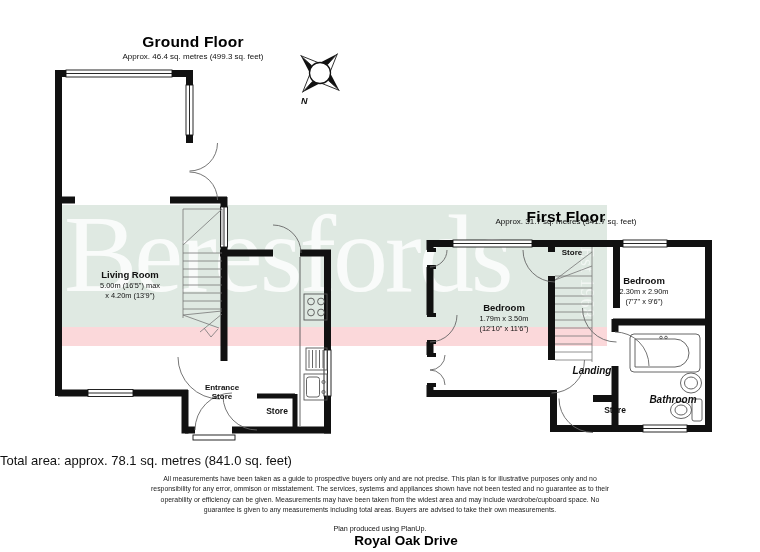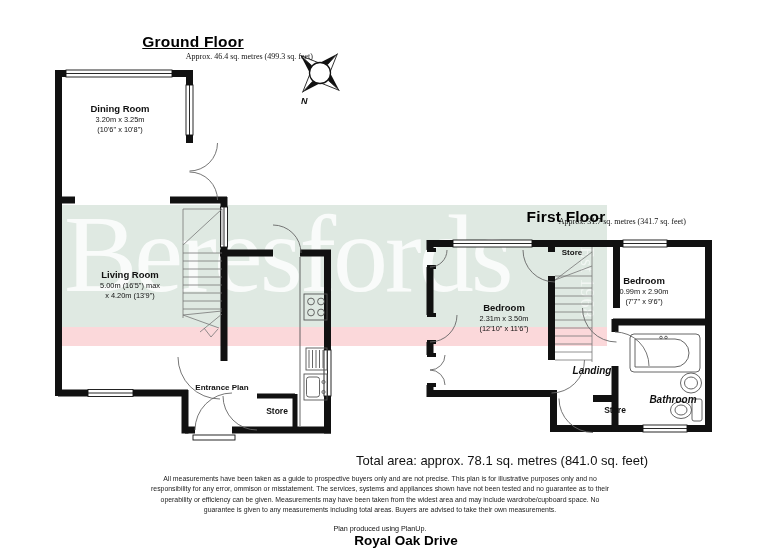--- a/index.html
+++ b/index.html
@@ -9,46 +9,46 @@
   .wm-band{position:absolute;z-index:1;}
   .wm-brand{position:absolute;z-index:1;font-family:"Liberation Serif",serif;
             font-size:110px;line-height:1;letter-spacing:-3px;color:rgba(255,255,255,0.82);
             white-space:nowrap;}
   .wm-est{position:absolute;z-index:1;font-family:"Liberation Serif",serif;font-size:18px;
           color:rgba(255,255,255,0.6);writing-mode:vertical-rl;letter-spacing:1px;}
   
   .layer2{z-index:2;}
   .floor-title{position:absolute;z-index:3;width:240px;text-align:center;font-weight:bold;
                font-size:15.5px;letter-spacing:.2px;color:#000;}
-  .floor-sub{position:absolute;z-index:3;width:240px;text-align:right;font-size:8px;color:#111;font-family:Liberation Serif, serif;}
+  .floor-sub{position:absolute;z-index:3;width:240px;text-align:center;font-size:8px;color:#111;}
   .room-label{position:absolute;z-index:3;text-align:center;color:#111;}
   .room-name{display:block;font-weight:bold;font-size:9.5px;line-height:1.12;}
   .room-dims{display:block;font-size:7.4px;line-height:1.35;white-space:nowrap;}
   .fs8{font-size:8px;}  .fs85{font-size:8.5px;}  .fs10{font-size:10px;font-style:italic;}
-  .footer-total{position:absolute;z-index:3;left:0;top:453px;width:648px;text-align:right;
+  .footer-total{position:absolute;z-index:3;left:0;top:453px;width:648px;text-align:left;
                 font-size:13px;color:#111;}
   .disclaimer{position:absolute;z-index:3;left:80px;top:474px;width:600px;text-align:center;
               font-size:6.9px;line-height:10.3px;color:#222;}
   .credit{position:absolute;z-index:3;left:0;width:760px;text-align:center;font-size:7.2px;color:#111;}
   .address{position:absolute;z-index:3;left:0;top:533px;width:748px;text-align:center;
            font-size:13.5px;font-weight:bold;color:#000;padding-left:32px;}
   .n-label{position:absolute;z-index:3;font-size:9px;font-weight:bold;font-style:italic;}
   svg{position:absolute;}
 </style>
 </head>
 <body>
 
 <div class="page">
 
   <div class="wm-band" style="left:58px;top:205px;width:549px;height:122px;background:#dfe9e2;"></div>
   <div class="wm-band" style="left:58px;top:327px;width:549px;height:19px;background:#fbd8da;"></div>
   <div class="wm-brand" style="left:64px;top:199px;">Beresfords</div>
   <div class="wm-est" style="left:576px;top:247px;height:86px;">Est 1968</div>
 
-  <div class="floor-title" style="left:73px;top:33px;text-decoration:underline;">Ground Floor</div>
+  <div class="floor-title" style="left:73px;top:33px;">Ground Floor</div>
   <div class="floor-sub" style="left:73px;top:52px;">Approx. 46.4 sq. metres (499.3 sq. feet)</div>
   <div class="floor-title" style="left:446px;top:200px;margin-top:8px;">First Floor</div>
   <div class="floor-sub" style="left:446px;top:217px;">Approx. 31.7 sq. metres (341.7 sq. feet)</div>
 
   <svg class="layer2" style="left:290px;top:45px;z-index:2;" width="60" height="60" viewBox="0 0 60 60">
     <defs>
       <g id="arm">
         <path d="M30,2 L23,21 L30,17 Z" fill="#111"></path>
         <path d="M30,2 L37,21 L30,17 Z" fill="#fff" stroke="#111" stroke-width="0.8"></path>
       </g>
@@ -176,48 +176,43 @@
       <circle cx="236" cy="101.5" r="1.3"></circle>
         <circle cx="241" cy="101.5" r="1.3"></circle>
       <ellipse cx="266" cy="147" rx="10.5" ry="10"></ellipse>
       <ellipse cx="266" cy="147" rx="6.5" ry="6"></ellipse>
       <rect x="267" y="163" width="10" height="22" rx="2"></rect>
       <ellipse cx="256" cy="174" rx="10.5" ry="8.5"></ellipse>
       <ellipse cx="256" cy="174" rx="6" ry="5"></ellipse>
     </g>
   </svg>
 
-  <div class="room-label" style="left:88px;top:104px;width:64px;">
-    <span class="room-name">Dining Room</span>
-    <span class="room-dims">3.20m x 3.25m</span>
-    <span class="room-dims">(10'6" x 10'8")</span>
-  </div>
   <div class="room-label" style="left:98px;top:270px;width:64px;">
     <span class="room-name">Living Room</span>
     <span class="room-dims">5.00m (16'5") max</span>
     <span class="room-dims">x 4.20m (13'9")</span>
   </div>
   <div class="room-label" style="left:194px;top:384px;width:56px;">
-    <span class="room-name fs8">Entrance Plan</span>
+    <span class="room-name fs8">Entrance Store</span>
   </div>
   <div class="room-label" style="left:249px;top:407px;width:56px;">
     <span class="room-name fs85">Store</span>
   </div>
 
   <div class="room-label" style="left:544px;top:249px;width:56px;">
     <span class="room-name fs8">Store</span>
   </div>
   <div class="room-label" style="left:472px;top:303px;width:64px;">
     <span class="room-name">Bedroom</span>
-    <span class="room-dims">2.31m x 3.50m</span>
+    <span class="room-dims">1.79m x 3.50m</span>
     <span class="room-dims">(12'10" x 11'6")</span>
   </div>
   <div class="room-label" style="left:612px;top:276px;width:64px;">
     <span class="room-name">Bedroom</span>
-    <span class="room-dims">0.99m x 2.90m</span>
+    <span class="room-dims">2.30m x 2.90m</span>
     <span class="room-dims">(7'7" x 9'6")</span>
   </div>
   <div class="room-label" style="left:564px;top:365px;width:56px;">
     <span class="room-name fs10">Landing</span>
   </div>
   <div class="room-label" style="left:587px;top:406px;width:56px;">
     <span class="room-name fs85">Store</span>
   </div>
   <div class="room-label" style="left:631px;top:394px;width:56px;margin-left:14px;">
     <span class="room-name fs10">Bathroom</span>

